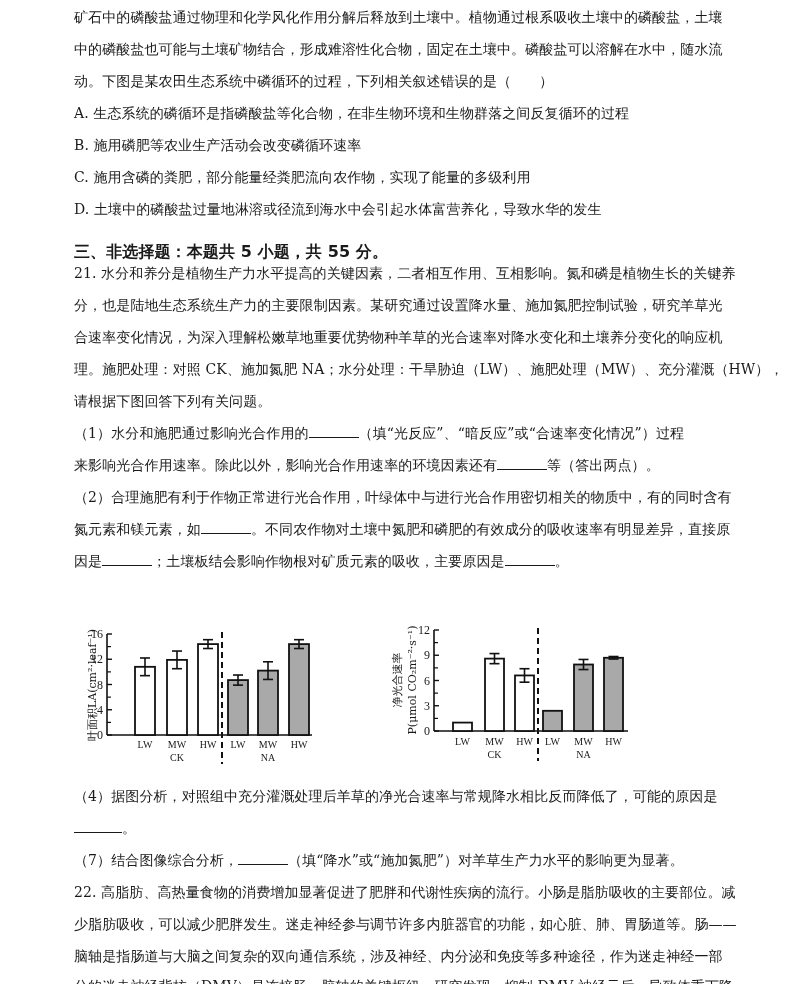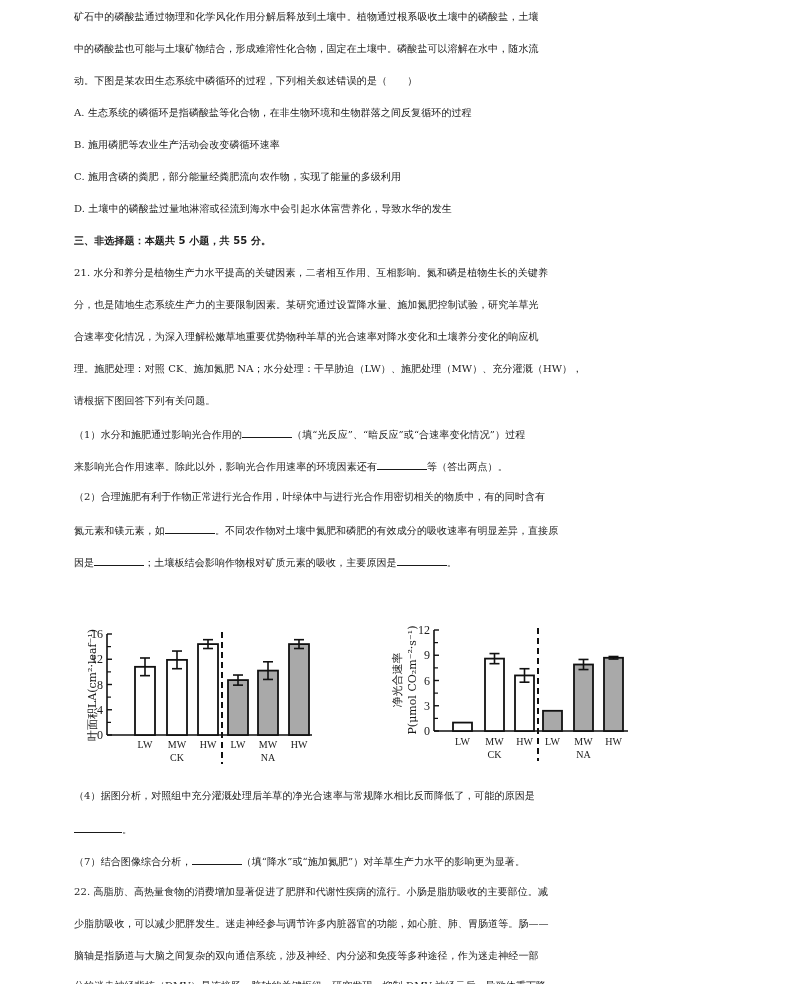--- a/index.html
+++ b/index.html
@@ -3,23 +3,23 @@
 <meta charset="utf-8">
 <style>
   html, body { margin: 0; padding: 0; background: #ffffff; }
   body {
     width: 800px; height: 984px; overflow: hidden; position: relative;
     font-family: "DejaVu Serif", "Liberation Serif", serif;
     color: #1a1a1a;
   }
   .line {
     position: absolute; left: 74px; white-space: nowrap;
-    font-size: 10px; line-height: 20px; letter-spacing: 0.1px;
+    font-size: 14px; line-height: 20px; letter-spacing: 0.1px;
   }
-  .bold { font-weight: bold; font-family: "DejaVu Sans", "Liberation Sans", sans-serif; font-size: 10px; }
+  .bold { font-weight: bold; font-family: "DejaVu Sans", "Liberation Sans", sans-serif; font-size: 16px; margin-top: 11px; }
   .blank { display: inline-block; border-bottom: 1px solid #1a1a1a; height: 14px; vertical-align: baseline; }
   .chart { position: absolute; }
   .chart svg { overflow: visible; }
   .tick-label { font-family: "Liberation Serif", serif; font-size: 12px; fill: #1a1a1a; }
   .cat-label { font-family: "Liberation Serif", serif; font-size: 10px; fill: #1a1a1a; }
   .axis-title { font-family: "DejaVu Serif", serif; font-size: 11px; fill: #1a1a1a; }
 </style>
 </head>
 <body>
 

